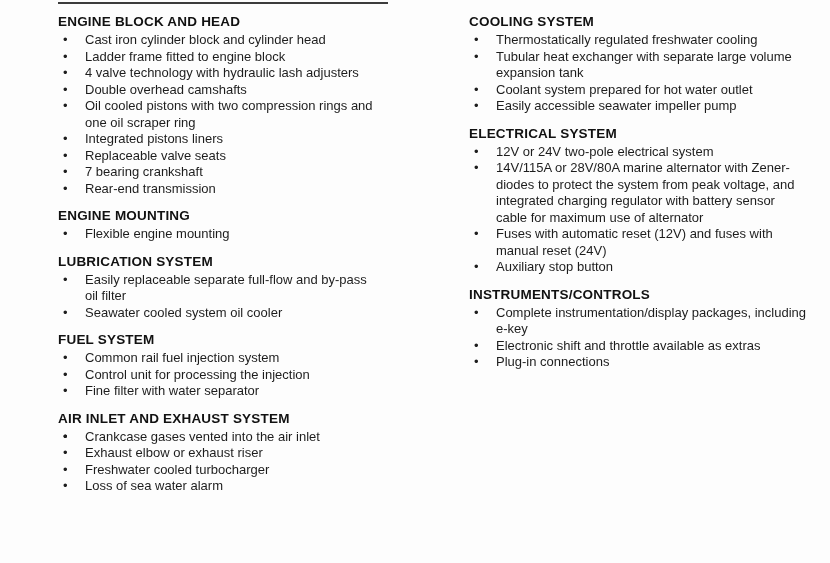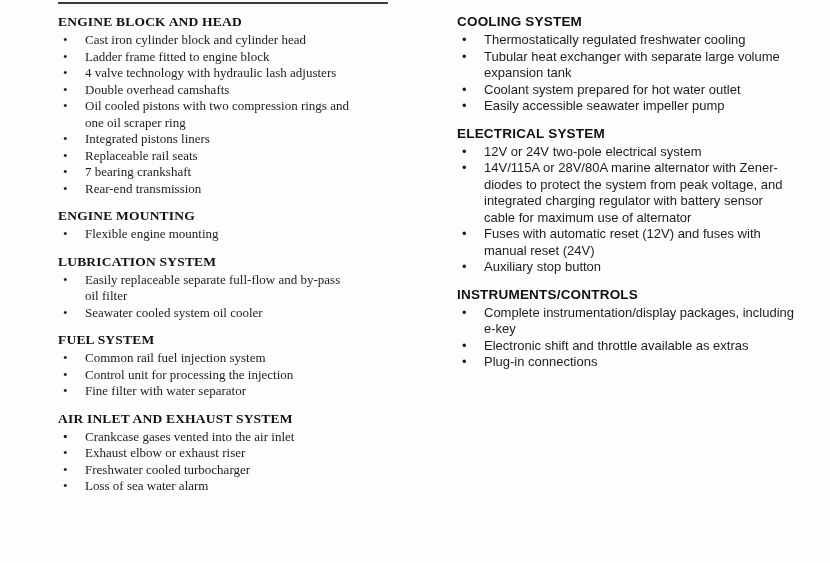--- a/index.html
+++ b/index.html
@@ -22,24 +22,23 @@
     height: 2px;
     background: #3c3c3c;
   }
   .column {
     position: absolute;
     top: 13px;
   }
   .column-left {
     left: 58px;
     width: 372px;
-    font-family: Liberation Serif, serif;
   }
   .column-right {
-    left: 457px;
+    left: 469px;
     width: 345px;
   }
   section + section {
     margin-top: 10px;
   }
   h2.section-heading {
     margin: 0 0 2px 0;
     padding: 0;
     font-size: 13.5px;
     line-height: 17px;
@@ -81,21 +80,21 @@
     <section>
       <h2 class="section-heading">ENGINE BLOCK AND HEAD</h2>
       <ul class="spec-list">
         <li class="spec-item"><span class="bullet">•</span><span class="item-text">Cast iron cylinder block and cylinder head</span></li>
         <li class="spec-item"><span class="bullet">•</span><span class="item-text">Ladder frame fitted to engine block</span></li>
         <li class="spec-item"><span class="bullet">•</span><span class="item-text">4 valve technology with hydraulic lash adjusters</span></li>
         <li class="spec-item"><span class="bullet">•</span><span class="item-text">Double overhead camshafts</span></li>
         <li class="spec-item"><span class="bullet">•</span><span class="item-text">Oil cooled pistons with two compression rings and
 one oil scraper ring</span></li>
         <li class="spec-item"><span class="bullet">•</span><span class="item-text">Integrated pistons liners</span></li>
-        <li class="spec-item"><span class="bullet">•</span><span class="item-text">Replaceable rail seats</span></li>
+        <li class="spec-item"><span class="bullet">•</span><span class="item-text">Replaceable valve seats</span></li>
         <li class="spec-item"><span class="bullet">•</span><span class="item-text">7 bearing crankshaft</span></li>
         <li class="spec-item"><span class="bullet">•</span><span class="item-text">Rear-end transmission</span></li>
       </ul>
     </section>
     <section>
       <h2 class="section-heading">ENGINE MOUNTING</h2>
       <ul class="spec-list">
         <li class="spec-item"><span class="bullet">•</span><span class="item-text">Flexible engine mounting</span></li>
       </ul>
     </section>

